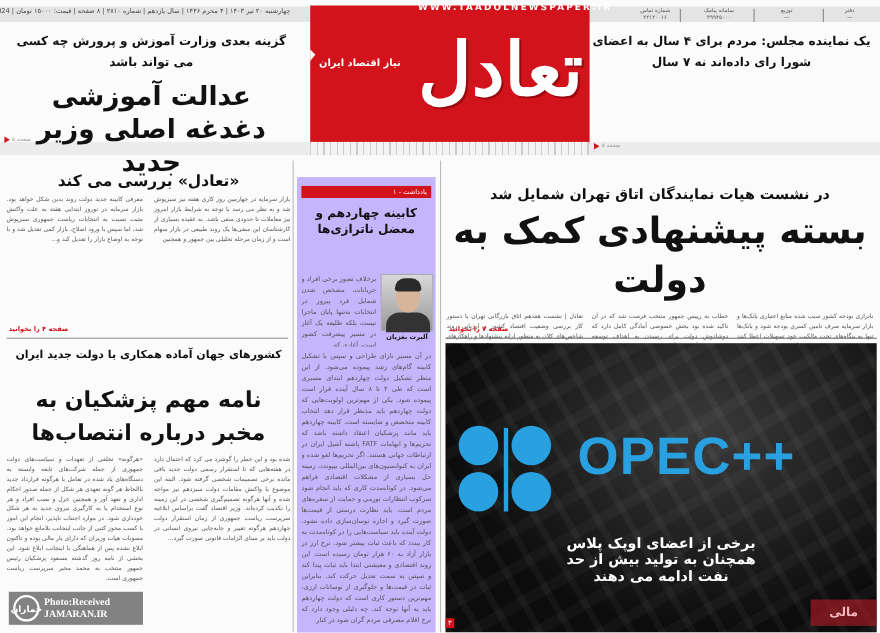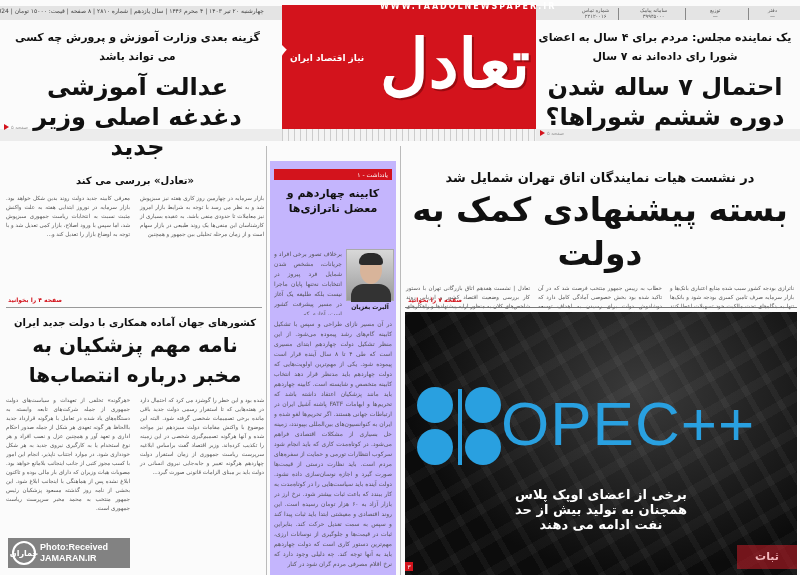--- a/index.html
+++ b/index.html
@@ -19,21 +19,21 @@
 .rtl{direction:rtl;text-align:center}
 .story-top-left{position:absolute;left:10px;top:28px;width:255px}
 .story-top-right{position:absolute;left:535px;top:28px;width:260px}
 .sub{font-size:11px;font-weight:bold;line-height:19px}
 .head-xl{font-size:24px;font-weight:900;line-height:30px;margin-top:6px}
 .more{position:absolute;font-size:5px;color:#999;display:flex;align-items:center;gap:2px}
 .more .tri{width:0;height:0;border-left:5px solid #d3131c;border-top:3px solid transparent;border-bottom:3px solid transparent}
 .vsep{position:absolute;width:1px;background:#bbb}
 .hsep{position:absolute;height:1px;background:#777}
 .col-left{position:absolute;left:6px;top:146px;width:258px}
-.kicker{font-size:10px;font-weight:bold;margin-top:28px;line-height:14px}
+.kicker{font-size:14px;font-weight:bold;margin-top:12px;line-height:14px}
 .head-l{font-size:19px;font-weight:900;line-height:26px}
 .body-text{font-size:5.5px;line-height:9px;color:#555;direction:rtl;text-align:justify}
 .twocol{display:flex;gap:10px;margin-top:6px}
 .twocol .body-text{flex:1}
 .red-link{color:#d3131c;font-weight:bold}
 .editorial{position:absolute;left:270px;top:161px;width:126px;height:428px;background:#c4b5fd}
 .ed-label{background:#d3131c;color:#fff;font-size:6px;direction:rtl;padding:2px 4px;height:11px;margin:8px 4px 0 4px}
 .ed-title{font-size:11px;font-weight:bold;line-height:15px;margin:6px 4px 0 4px}
 .ed-photo{position:absolute;left:76px;top:88px;width:48px;height:52px;background:linear-gradient(#d8d8d8,#9a9a9a);border:1px solid #aaa}
 .ed-photo .head{position:absolute;left:13px;top:6px;width:22px;height:28px;border-radius:50%;background:#d8b49a}
@@ -45,28 +45,28 @@
 .main-right{position:absolute;left:402px;top:146px;width:396px}
 .main-kicker{font-size:13px;font-weight:bold;line-height:20px;margin-top:22px}
 .main-head{font-size:33px;font-weight:900;line-height:44px}
 .threecol{display:flex;gap:8px;margin-top:8px;padding:0 4px}
 .threecol .body-text{flex:1}
 .opec{position:absolute;left:405px;top:312px;width:392px;height:263px;background:radial-gradient(ellipse at 60% 30%,#3a3a3a,#0c0c0c 70%);overflow:hidden}
 .opec .pipes{position:absolute;inset:0;background:repeating-linear-gradient(60deg,rgba(255,255,255,.04) 0 6px,transparent 6px 24px),repeating-linear-gradient(-30deg,rgba(255,255,255,.03) 0 10px,transparent 10px 30px)}
 .opec-logo{position:absolute;left:12px;top:75px;width:86px;height:80px}
 .opec-logo .c{position:absolute;width:36px;height:36px;border-radius:50%;background:#29a0e0}
 .opec-logo .bar{position:absolute;left:41px;top:2px;width:4px;height:76px;background:#29a0e0}
-.opec-text{position:absolute;left:96px;top:76px;font-size:62px;font-weight:normal;color:#29a0e0;font-family:"Liberation Sans",sans-serif;letter-spacing:1px}
+.opec-text{position:absolute;left:120px;top:76px;font-size:48px;font-weight:bold;color:#29a0e0;font-family:"Liberation Sans",sans-serif;letter-spacing:1px}
 .opec-sub{position:absolute;left:0;top:175px;width:392px;color:#fff;font-size:13px;font-weight:bold;line-height:15px}
 .opec-head{position:absolute;left:0;top:222px;width:392px;color:#fff;font-size:21px;font-weight:900}
 .opec-badge{position:absolute;right:0;bottom:6px;width:60px;height:24px;background:rgba(200,30,40,.55);color:#f6c;font-size:11px;font-weight:bold;direction:rtl;text-align:center;line-height:24px;color:#f2b8bc}
 .pagenum{position:absolute;left:405px;top:562px;width:8px;height:9px;background:#d3131c;color:#fff;font-size:6px;text-align:center;line-height:9px}
 .watermark{position:absolute;left:8px;top:538px;width:122px;height:30px;background:rgba(90,90,90,.75);color:#fff;display:flex;align-items:center;gap:4px;padding-left:4px}
 .wm-logo{width:24px;height:24px;border-radius:50%;border:2px solid #fff;font-size:8px;display:flex;align-items:center;justify-content:center;font-weight:bold}
-.wm-text{font-size:9px;font-weight:bold;line-height:11px;font-family:Liberation Sans, sans-serif}
+.wm-text{font-size:9px;font-weight:bold;line-height:11px;font-family:Liberation Serif, serif}
 </style>
 </head>
 <body>
 
 <div class="page">
 
   <div class="band"></div>
   <div class="topbar"></div>
   <div class="meta-left">چهارشنبه ۲۰ تیر ۱۴۰۳ | ۴ محرم ۱۴۴۶ | سال یازدهم | شماره ۲۸۱۰ | ۸ صفحه | قیمت: ۱۵۰۰۰ تومان | Vol.11 | No.2810 | Wed.July 10, 2024</div>
 
@@ -102,40 +102,39 @@
     <div class="sub">گزینه بعدی وزارت آموزش و پرورش چه کسی می تواند باشد</div>
     <div class="head-xl">عدالت آموزشی دغدغه اصلی وزیر جدید</div>
   </div>
   <div class="more" style="left:4px;top:124px">
     <span class="tri"></span>
     <span>صفحه ۵</span>
   </div>
 
   <div class="story-top-right rtl">
     <div class="sub">یک نماینده مجلس: مردم برای ۴ سال به اعضای شورا رای داده‌اند نه ۷ سال</div>
-    <div class="head-xl">احتمال ۷ ساله شدن دوره ششم شوراها؟</div>
   </div>
   <div class="more" style="left:540px;top:130px">
     <span class="tri"></span>
     <span>صفحه ۵</span>
   </div>
 
   <div class="col-left rtl">
     <div class="kicker">«تعادل» بررسی می کند</div>
     <div class="twocol">
       <div class="body-text">بازار سرمایه در چهارمین روز کاری هفته نیز سبزپوش شد و به نظر می رسد با توجه به شرایط بازار امروز نیز معاملات تا حدودی منفی باشد. به عقیده بسیاری از کارشناسان این منفی‌ها یک روند طبیعی در بازار سهام است و از زمان مرحله تحلیلی بین جمهور و همچنین</div>
       <div class="body-text"><span>معرفی کابینه جدید دولت روند بدین شکل خواهد بود. بازار سرمایه در نوروز ابتدایی هفته به علت واکنش مثبت نسبت به انتخابات ریاست جمهوری سبزپوش شد، اما سپس با ورود اصلاح، بازار کمی تعدیل شد و با توجه به اوضاع بازار را تعدیل کند و...</span></div>
     </div>
   </div>
   <div style="position:absolute;left:8px;top:296px;font-size:6px;direction:rtl" class="red-link">صفحه ۴ را بخوانید</div>
   <div class="hsep" style="left:6px;top:307px;width:256px;background:#999"></div>
 
   <div class="rtl" style="position:absolute;left:6px;top:316px;width:258px">
     <div style="font-size:10px;font-weight:bold;line-height:14px">کشورهای جهان آماده همکاری با دولت جدید ایران</div>
-    <div class="head-l" style="margin-top:0;font-size:20px;line-height:30px">نامه مهم پزشکیان به مخبر درباره انتصاب‌ها</div>
+    <div class="head-l" style="margin-top:18px;font-size:20px;line-height:30px">نامه مهم پزشکیان به مخبر درباره انتصاب‌ها</div>
     <div class="twocol" style="height:170px;overflow:hidden">
       <div class="body-text">شده بود و این خطر را گوشزد می کرد که احتمال دارد در هفته‌هایی که تا استقرار رسمی دولت جدید باقی مانده برخی تصمیمات شخصی گرفته شود. البته این موضوع با واکنش مقامات دولت سیزدهم نیز مواجه شده و آنها هرگونه تصمیم‌گیری شخصی در این زمینه را تکذیب کرده‌اند. وزیر اقتصاد گفت براساس ابلاغیه سرپرست ریاست جمهوری از زمان استقرار دولت چهاردهم هرگونه تغییر و جابه‌جایی نیروی انسانی در دولت باید بر مبنای الزامات قانونی صورت گیرد...</div>
       <div class="body-text">«هرگونه» تخلفی از تعهدات و سیاست‌های دولت جمهوری از جمله شرکت‌های تابعه وابسته به دستگاه‌های یاد شده در تعامل با هرگونه قرارداد جدید باالحاظ هر گونه تعهدی هر شکل از جمله صدور احکام اداری و تعهد آور و همچنین عزل و نصب افراد و هر نوع استخدام یا به کارگیری نیروی جدید به هر شکل خودداری شود. در موارد اجتناب ناپذیر، انجام این امور با کسب مجوز کتبی از جانب اینجانب بلامانع خواهد بود. مصوبات هیات وزیران که دارای بار مالی بوده و تاکنون ابلاغ نشده پس از هماهنگی با اینجانب ابلاغ شود. این بخشی از نامه روز گذشته مسعود پزشکیان رئیس جمهور منتخب به محمد مخبر سرپرست ریاست جمهوری است.</div>
     </div>
   </div>
 
   <div class="vsep" style="left:266px;top:146px;height:429px"></div>
 
   <div class="editorial">
     <div class="ed-label">یادداشت - ۱</div>
@@ -168,21 +167,21 @@
     <div class="pipes"></div>
     <div class="opec-logo">
       <div class="c" style="left:0;top:0"></div>
       <div class="c" style="left:48px;top:0"></div>
       <div class="c" style="left:0;top:42px"></div>
       <div class="c" style="left:48px;top:42px"></div>
       <div class="bar"></div>
     </div>
     <div class="opec-text">OPEC++</div>
     <div class="opec-sub rtl" style="padding:0 110px">برخی از اعضای اوپک پلاس همچنان به تولید بیش از حد نفت ادامه می دهند</div>
-    <div class="opec-badge">ثبات</div>
+    <div class="opec-badge">مالی</div>
   </div>
   <div class="pagenum">۳</div>
 
   <div class="watermark">
     <div class="wm-logo">جماران</div>
     <div class="wm-text">
       <div>Photo:Received</div>
       <div>JAMARAN.IR</div>
     </div>
   </div>

